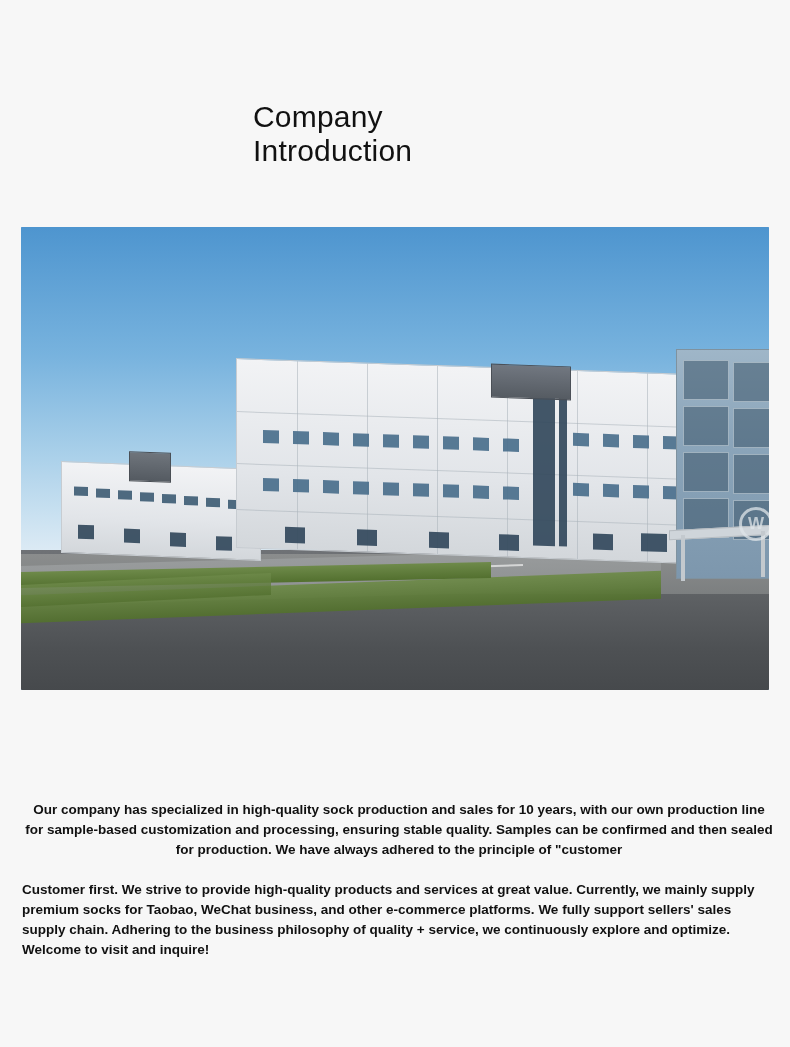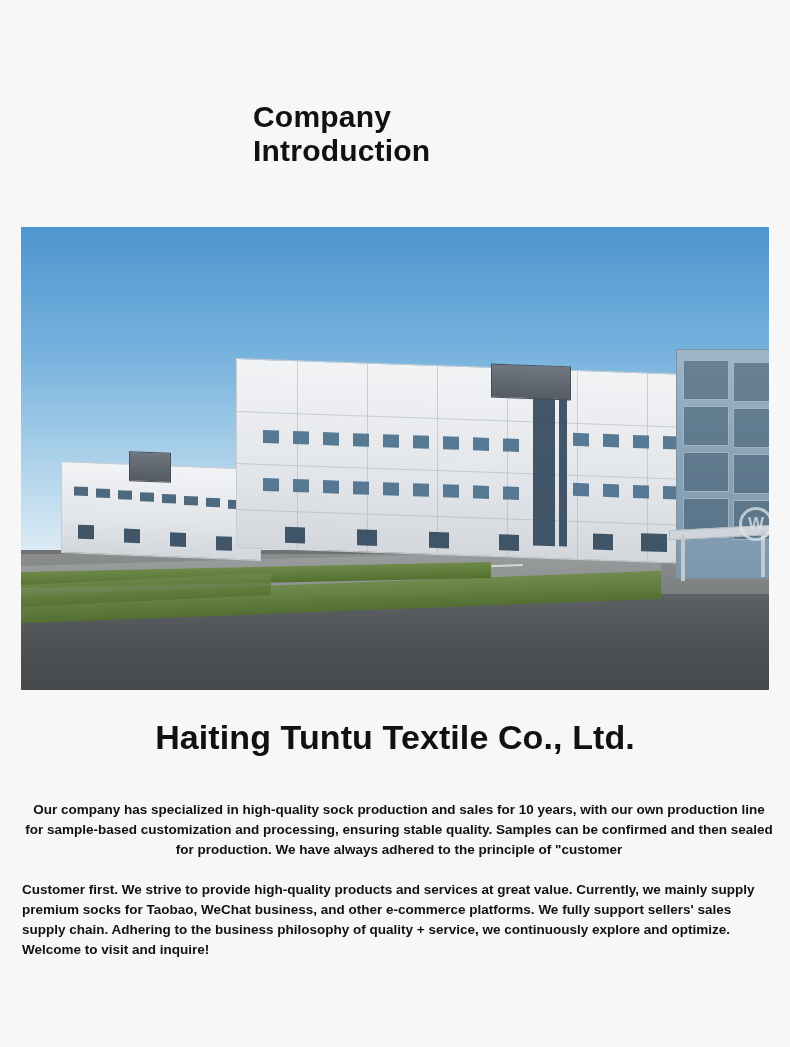--- a/index.html
+++ b/index.html
@@ -25,21 +25,21 @@
   }
 
   
   .heading {
     position: absolute;
     left: 253px;
     top: 100px;
     width: 460px;
     font-size: 30px;
     line-height: 34px;
-    font-weight: bold;
+    font-weight: normal;
     letter-spacing: 0.2px;
     color: #111111;
     white-space: pre-line;
   }
 
   
   .photo-wrap {
     position: absolute;
     left: 21px;
     top: 227px;
@@ -321,19 +321,18 @@
       </div>
 
       <div class="canopy"></div>
       <div class="canopy-leg" style="left:660px; top:308px;"></div>
       <div class="canopy-leg" style="left:740px; top:304px;"></div>
 
       <div class="vw-badge">W</div>
     </div>
   </div>
 
-  <div class="company-name">Haiting Tuntu Textile Co., Ltd.</div>
 
   <div class="para-1">Our company has specialized in high-quality sock production and sales for 10 years, with our own production line for sample-based customization and processing, ensuring stable quality. Samples can be confirmed and then sealed for production. We have always adhered to the principle of "customer</div>
 
   <div class="para-2">Customer first. We strive to provide high-quality products and services at great value. Currently, we mainly supply premium socks for Taobao, WeChat business, and other e-commerce platforms. We fully support sellers' sales supply chain. Adhering to the business philosophy of quality + service, we continuously explore and optimize. Welcome to visit and inquire!</div>
 
 </div>
 
 </body></html>

